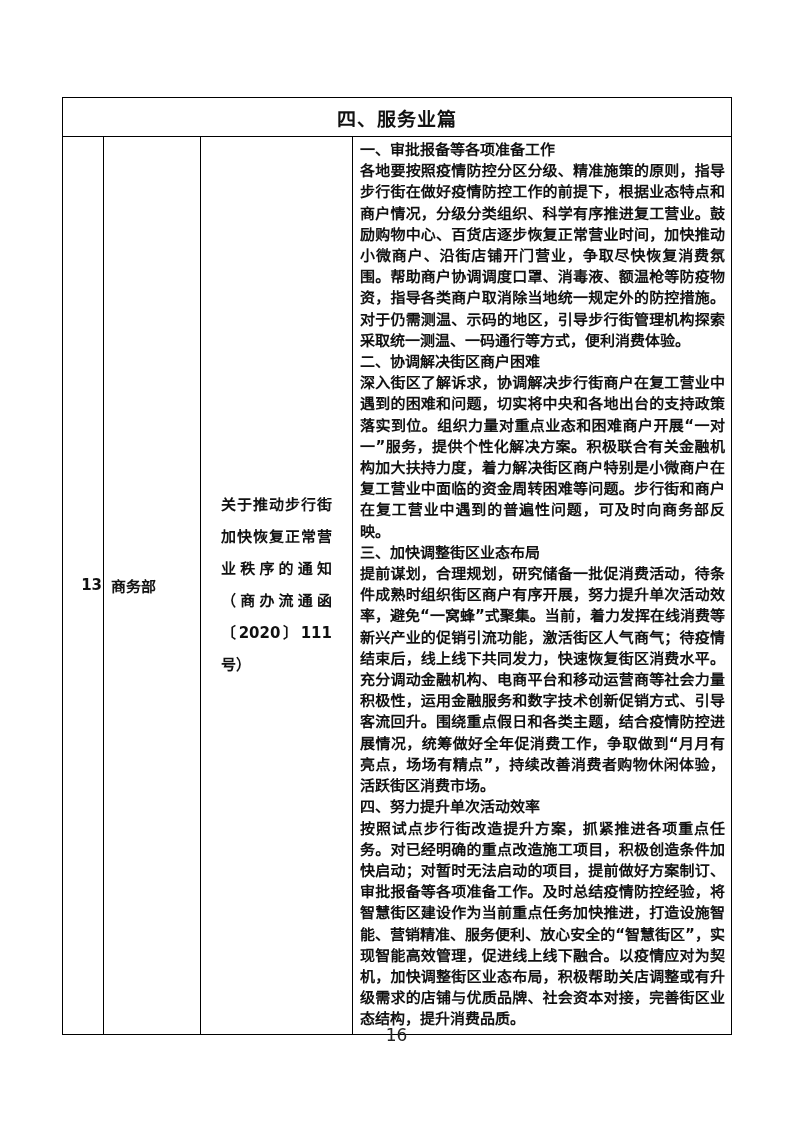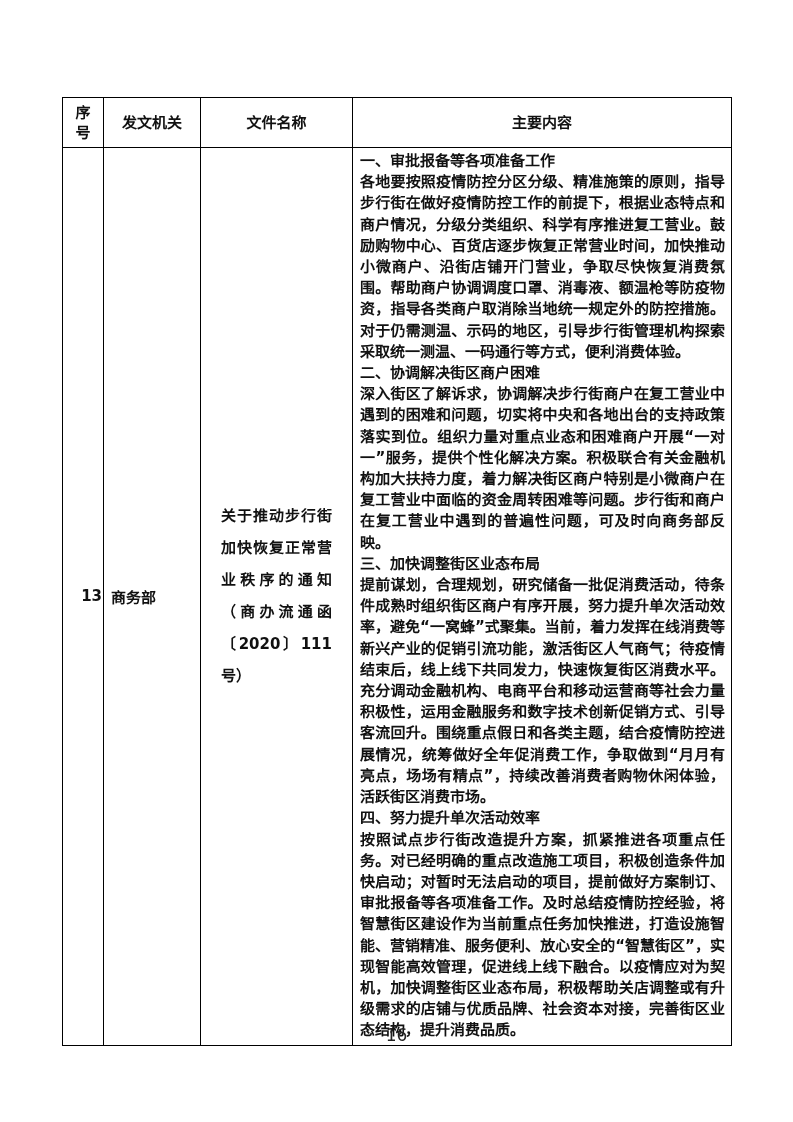--- a/index.html
+++ b/index.html
@@ -100,25 +100,22 @@
 <body>
 
 <table class="doc-table">
   <colgroup>
     <col class="col-index">
     <col class="col-agency">
     <col class="col-doc">
     <col class="col-main">
   </colgroup>
   <tbody>
-    <tr class="header-row">
-      <th class="th-index">序号</th>
-      <th>发文机关</th>
-      <th>文件名称</th>
-      <th>主要内容</th>
+    <tr class="section-row">
+      <td colspan="4">四、服务业篇</td>
     </tr>
     <tr class="body-row">
       <td class="cell-index">13</td>
       <td class="cell-agency">商务部</td>
       <td class="cell-doc">关于推动步行街加快恢复正常营业秩序的通知（商办流通函〔2020〕111号）</td>
       <td class="cell-main">
         <div class="content-block">
           <div class="blk-heading">一、审批报备等各项准备工作</div>
           <div class="blk-body">各地要按照疫情防控分区分级、精准施策的原则，指导步行街在做好疫情防控工作的前提下，根据业态特点和商户情况，分级分类组织、科学有序推进复工营业。鼓励购物中心、百货店逐步恢复正常营业时间，加快推动小微商户、沿街店铺开门营业，争取尽快恢复消费氛围。帮助商户协调调度口罩、消毒液、额温枪等防疫物资，指导各类商户取消除当地统一规定外的防控措施。对于仍需测温、示码的地区，引导步行街管理机构探索采取统一测温、一码通行等方式，便利消费体验。</div>
         </div>

